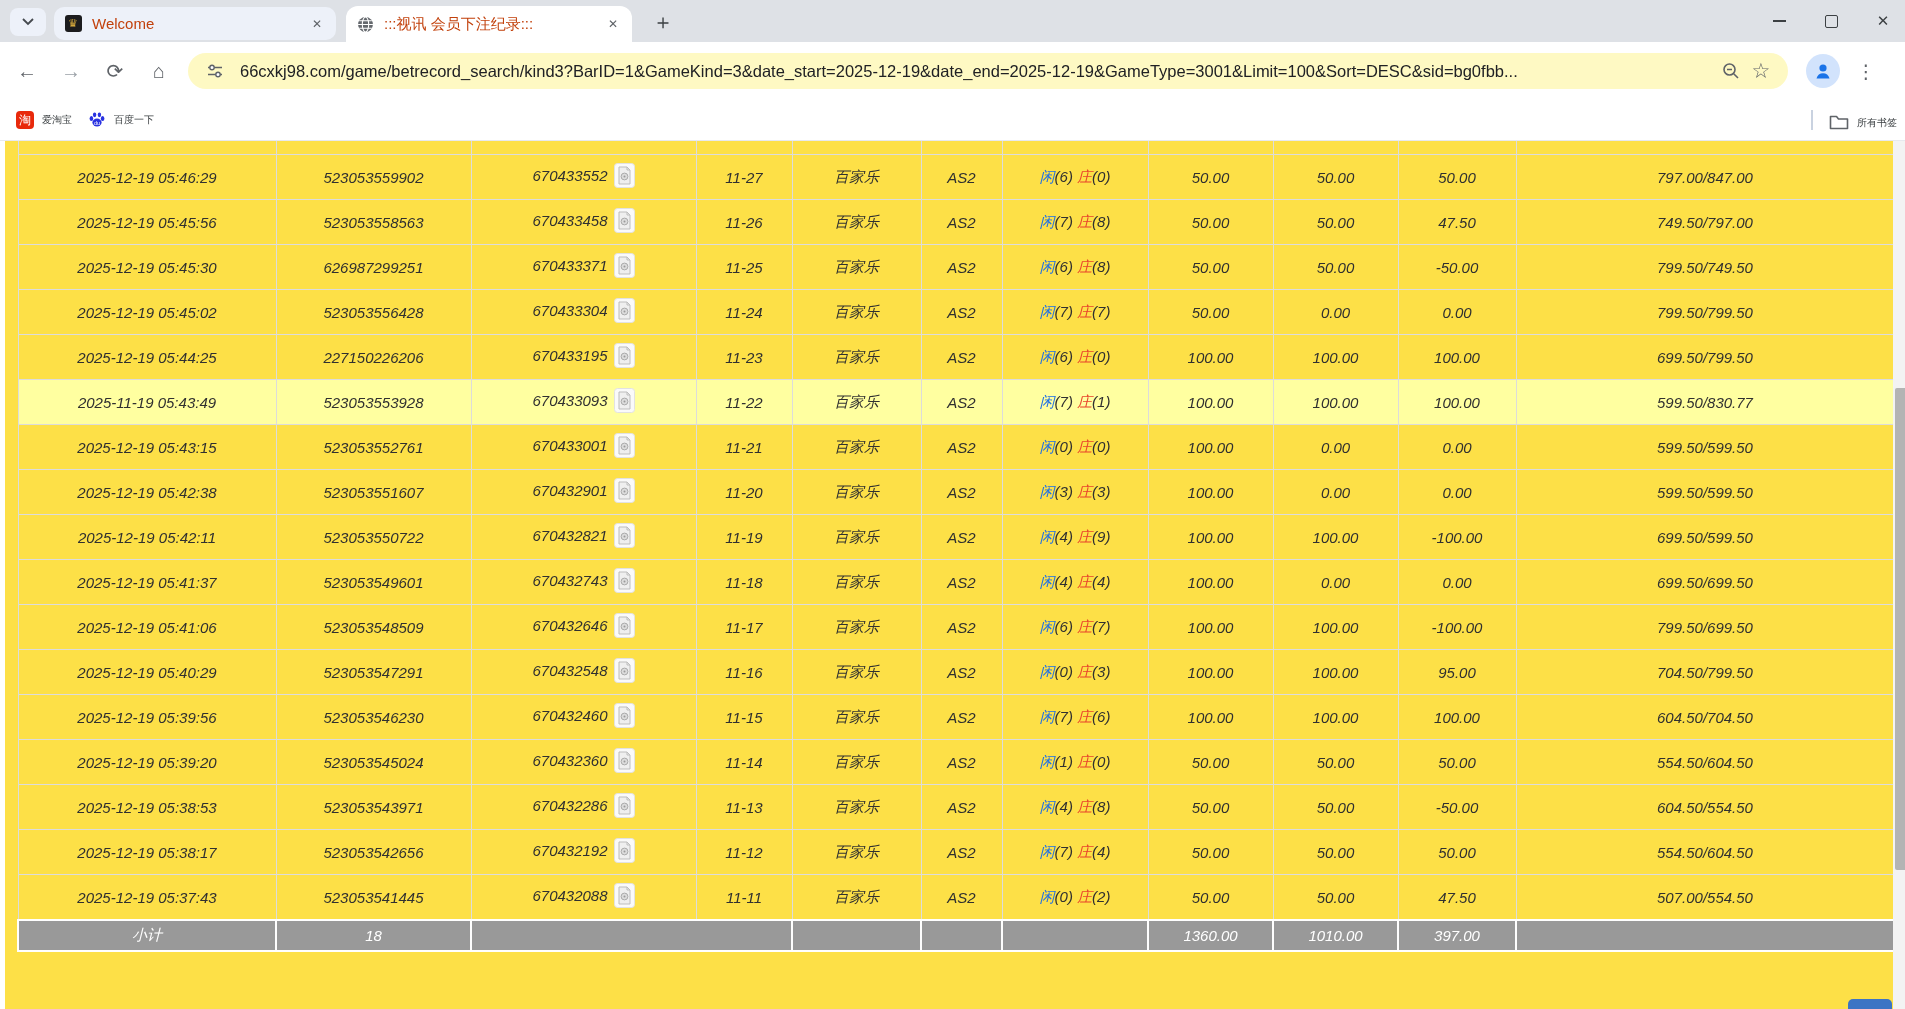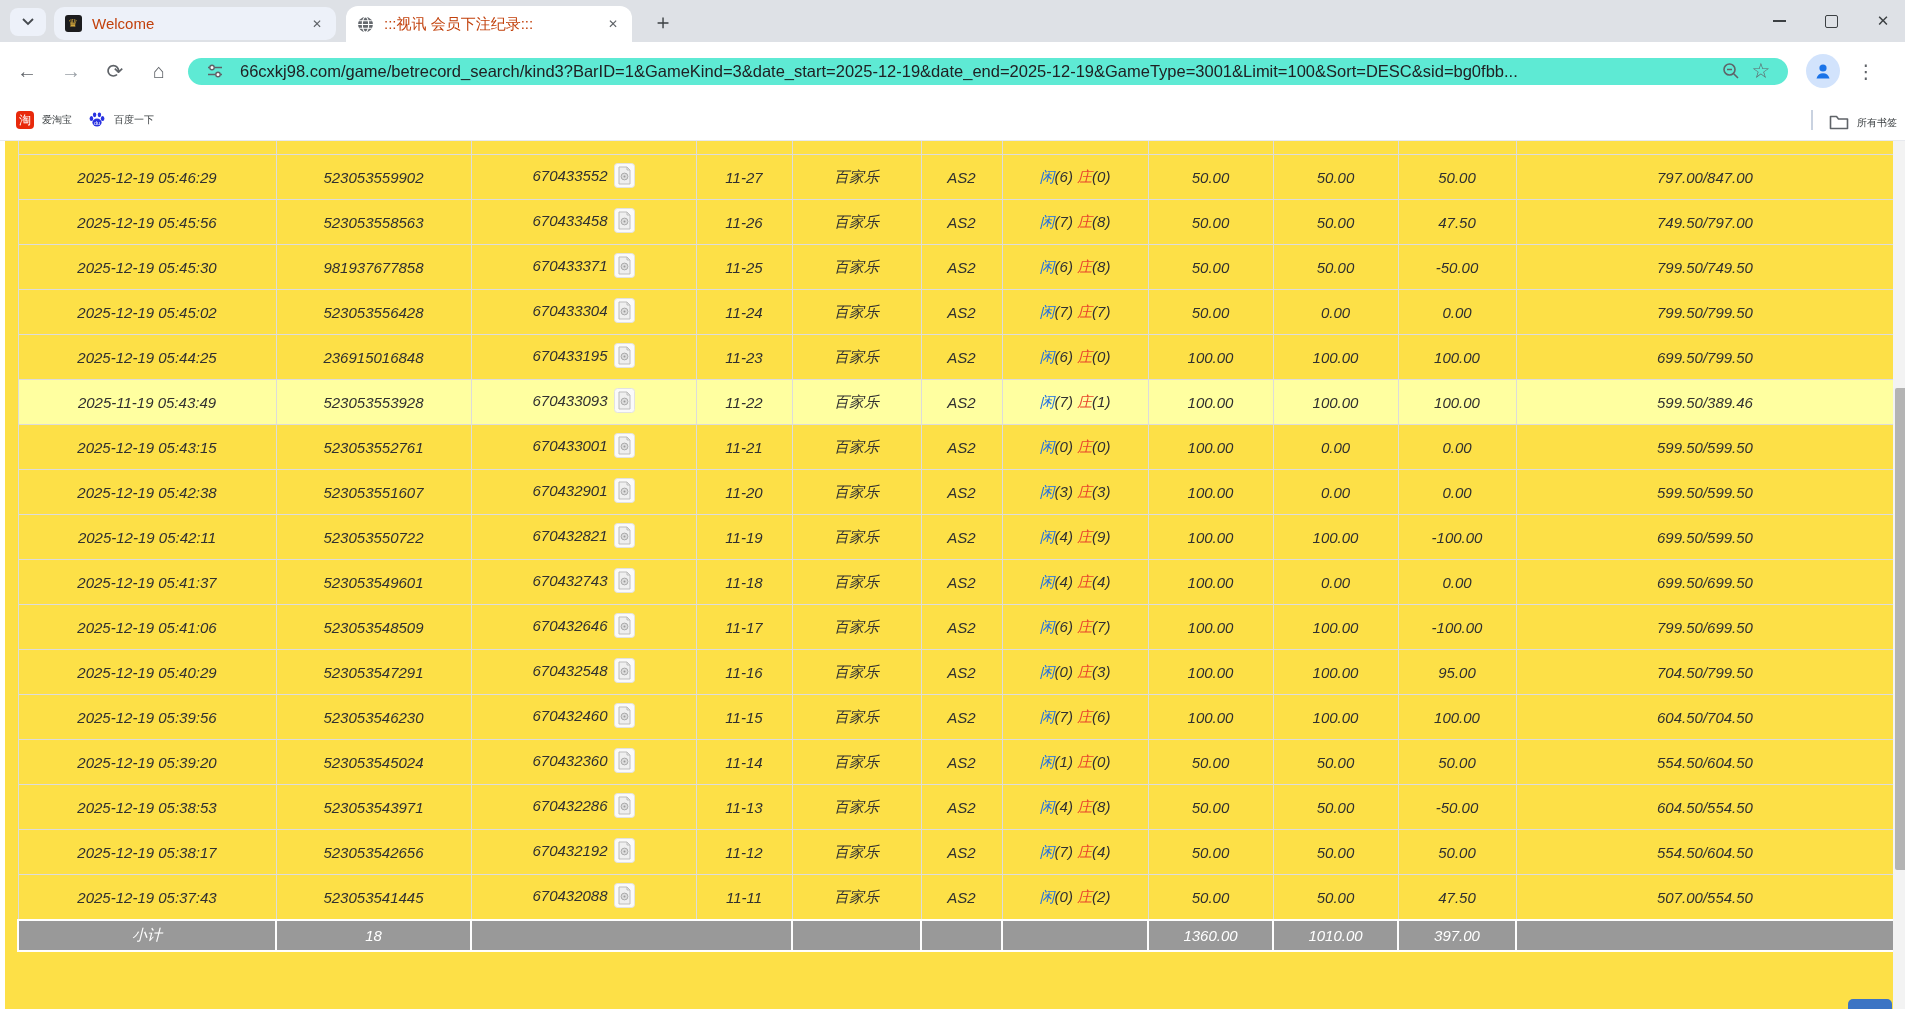--- a/index.html
+++ b/index.html
@@ -26,21 +26,21 @@
   .wincontrols{position:absolute;right:14px;top:0;height:42px;display:flex;align-items:center;gap:36px;}
   .wc{width:16px;height:16px;display:flex;align-items:center;justify-content:center;color:#3c4043;cursor:pointer;}
   .wc-min{width:13px;height:2px;background:#3c4043;}
   .wc-max{width:11px;height:11px;border:1.6px solid #3c4043;border-radius:2px;}
   .wc-close{font-size:15px;}
   
   .toolbar{position:absolute;left:0;top:42px;width:1905px;height:58px;background:#ffffff;display:flex;align-items:center;}
   .navbtn{width:34px;height:34px;margin-left:10px;display:flex;align-items:center;justify-content:center;
     font-size:20px;color:#5f6368;border-radius:50%;cursor:pointer;flex:0 0 auto;}
   .navbtn.dim{color:#9aa0a6;}
-  .urlpill{margin-left:12px;height:27px;width:1600px;background:#5eead4;border-radius:19px;
+  .urlpill{margin-left:12px;height:36px;width:1600px;background:#fef9c3;border-radius:19px;
     display:flex;align-items:center;padding:0 12px;box-sizing:border-box;flex:0 0 auto;}
   .url-text{font-size:16.5px;color:#202124;white-space:nowrap;overflow:hidden;flex:1;margin-left:10px;}
   .pill-ic{width:30px;height:30px;display:flex;align-items:center;justify-content:center;color:#5f6368;flex:0 0 auto;cursor:pointer;}
   .star{font-size:21px;}
   .avatar{width:34px;height:34px;border-radius:50%;background:#d2e3fc;margin-left:18px;
     display:flex;align-items:center;justify-content:center;flex:0 0 auto;cursor:pointer;}
   .kebab{font-size:19px;color:#5f6368;margin:0 10px 0 14px;width:24px;text-align:center;cursor:pointer;flex:0 0 auto;}
   
   .bookmarks{position:absolute;left:0;top:100px;width:1905px;height:41px;background:#fff;
     border-bottom:1px solid #e7e9ee;display:flex;align-items:center;box-sizing:border-box;}
@@ -229,21 +229,21 @@
           <td>百家乐</td>
           <td>AS2</td>
           <td><span class="xian">闲</span>(7) <span class="zhuang">庄</span>(8)</td>
           <td class="blue">50.00</td>
           <td>50.00</td>
           <td>47.50</td>
           <td>749.50/797.00</td>
         </tr>
         <tr>
           <td>2025-12-19 05:45:30</td>
-          <td>981937677858</td>
+          <td>626987299251</td>
           <td>670433371<span class="rec-btn"><svg width="21" height="25" viewBox="0 0 21 25">
                 <rect x="0.5" y="0.5" width="20" height="24" rx="3" fill="#fafafa" stroke="#e2e2e2"></rect>
                 <path d="M5 4h8l3 3v14H5z" fill="#efefef" stroke="#bdbdbd"></path>
                 <path d="M13 4v3h3" fill="none" stroke="#bdbdbd"></path>
                 <circle cx="10.5" cy="13.5" r="3.4" fill="#dcdcdc" stroke="#ababab"></circle>
                 <circle cx="10.5" cy="13.5" r="1" fill="#9a9a9a"></circle>
               </svg></span></td>
           <td>11-25</td>
           <td>百家乐</td>
           <td>AS2</td>
@@ -267,21 +267,21 @@
           <td>百家乐</td>
           <td>AS2</td>
           <td><span class="xian">闲</span>(7) <span class="zhuang">庄</span>(7)</td>
           <td class="blue">50.00</td>
           <td>0.00</td>
           <td>0.00</td>
           <td>799.50/799.50</td>
         </tr>
         <tr>
           <td>2025-12-19 05:44:25</td>
-          <td>236915016848</td>
+          <td>227150226206</td>
           <td>670433195<span class="rec-btn"><svg width="21" height="25" viewBox="0 0 21 25">
                 <rect x="0.5" y="0.5" width="20" height="24" rx="3" fill="#fafafa" stroke="#e2e2e2"></rect>
                 <path d="M5 4h8l3 3v14H5z" fill="#efefef" stroke="#bdbdbd"></path>
                 <path d="M13 4v3h3" fill="none" stroke="#bdbdbd"></path>
                 <circle cx="10.5" cy="13.5" r="3.4" fill="#dcdcdc" stroke="#ababab"></circle>
                 <circle cx="10.5" cy="13.5" r="1" fill="#9a9a9a"></circle>
               </svg></span></td>
           <td>11-23</td>
           <td>百家乐</td>
           <td>AS2</td>
@@ -301,21 +301,21 @@
                 <circle cx="10.5" cy="13.5" r="3.4" fill="#dcdcdc" stroke="#ababab"></circle>
                 <circle cx="10.5" cy="13.5" r="1" fill="#9a9a9a"></circle>
               </svg></span></td>
           <td>11-22</td>
           <td>百家乐</td>
           <td>AS2</td>
           <td><span class="xian">闲</span>(7) <span class="zhuang">庄</span>(1)</td>
           <td class="blue">100.00</td>
           <td>100.00</td>
           <td>100.00</td>
-          <td>599.50/389.46</td>
+          <td>599.50/830.77</td>
         </tr>
         <tr>
           <td>2025-12-19 05:43:15</td>
           <td>523053552761</td>
           <td>670433001<span class="rec-btn"><svg width="21" height="25" viewBox="0 0 21 25">
                 <rect x="0.5" y="0.5" width="20" height="24" rx="3" fill="#fafafa" stroke="#e2e2e2"></rect>
                 <path d="M5 4h8l3 3v14H5z" fill="#efefef" stroke="#bdbdbd"></path>
                 <path d="M13 4v3h3" fill="none" stroke="#bdbdbd"></path>
                 <circle cx="10.5" cy="13.5" r="3.4" fill="#dcdcdc" stroke="#ababab"></circle>
                 <circle cx="10.5" cy="13.5" r="1" fill="#9a9a9a"></circle>

